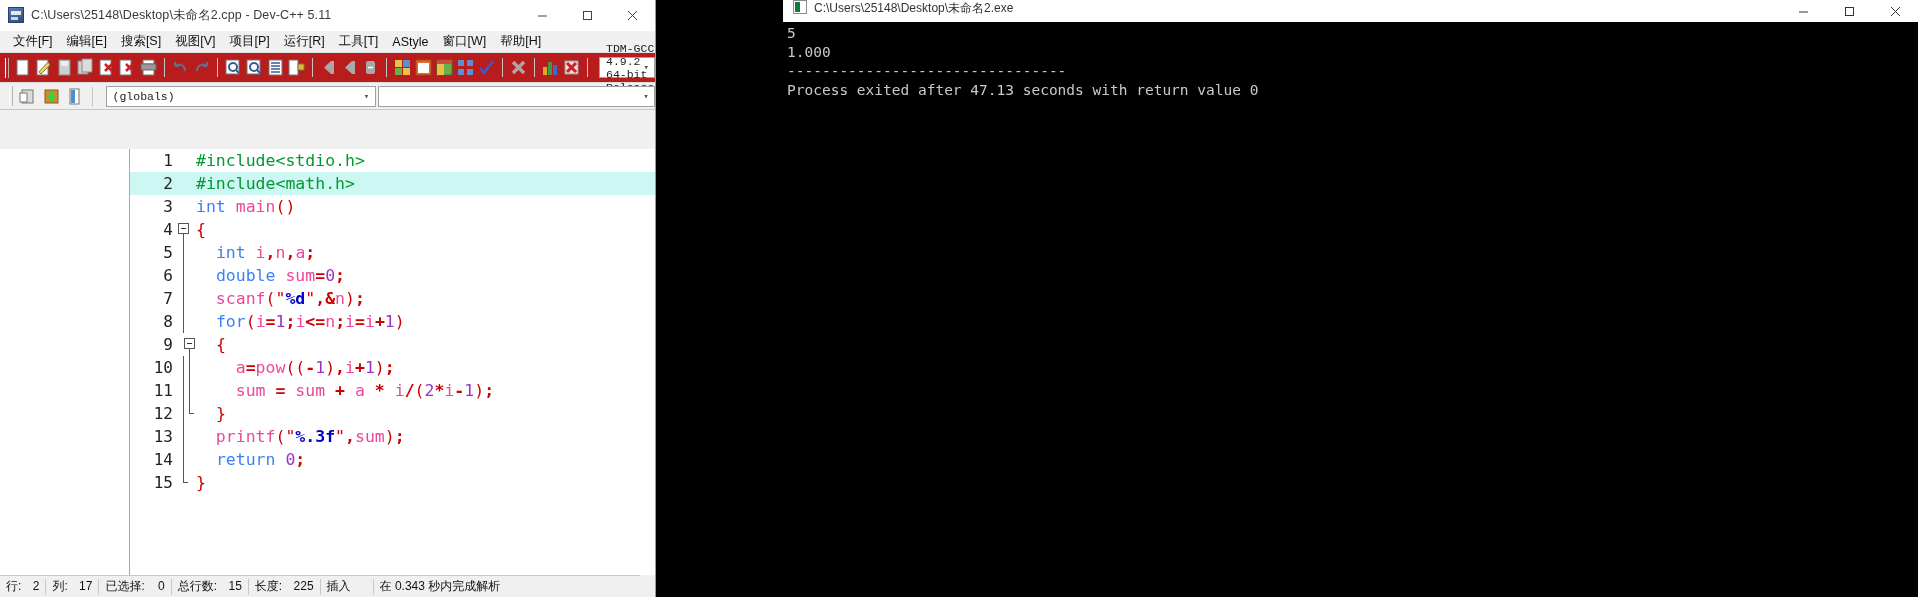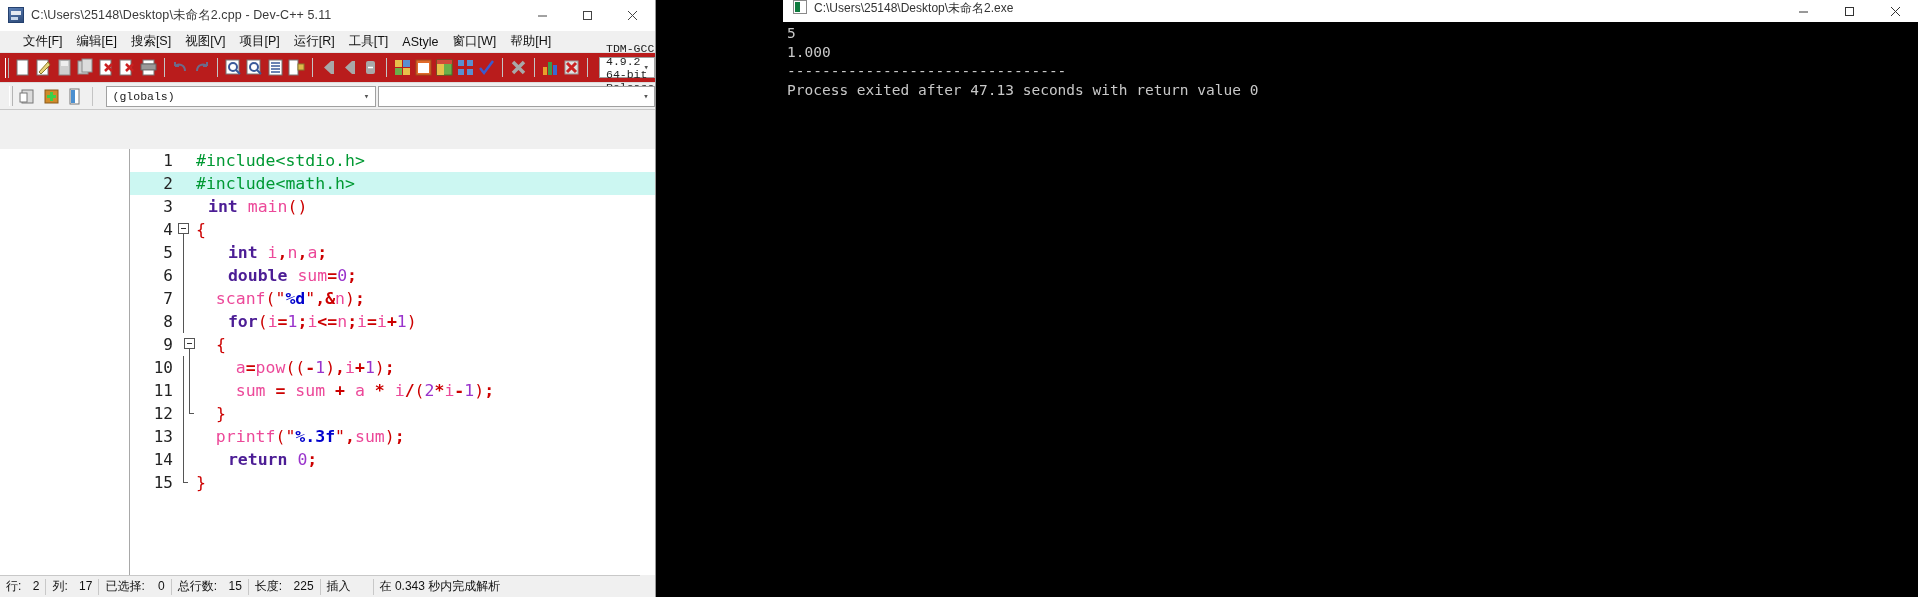--- a/index.html
+++ b/index.html
@@ -51,21 +51,21 @@
   .win-btn {
     width: 45px; height: 31px;
     display: flex; align-items: center; justify-content: center;
     color: #444; font-size: 13px; line-height: 1;
   }
   .win-btn svg { display: block; }
 
   
   #dev-menubar {
     height: 22px; background: #f0f0f0;
-    display: flex; align-items: center; padding-left: 16px;
+    display: flex; align-items: center; padding-left: 6px;
     border-bottom: 1px solid #e2e2e2;
   }
   .menu-item {
     font-size: 12.5px; color: #111;
     padding: 2px 7px; white-space: nowrap;
   }
 
   
   #dev-toolbar1 {
     height: 30px; background: #b91c1c;
@@ -194,21 +194,21 @@
   }
   .fold-end {
     position: absolute; left: 7px; top: 0; height: 12px; width: 1px; background:#555;
   }
   .fold-end:after {
     content:""; position:absolute; left:0; top:11px; width:5px; height:1px; background:#555;
   }
   .code-text { padding-left: 4px; }
 
   
-  .k  { color: #4c1d95; font-weight: bold; margin-left: 12px; }   
+  .k  { color: #3b82f6; font-weight: normal; }   
   .pl { color: #ec4899; }                      
   .pp { color: #009933; font-weight: normal; } 
   .st { color: #0000cc; font-weight: bold; }   
   .qt { color: #cc0000; }                      
   .sy { color: #cc0000; font-weight: bold; }   
   .nu { color: #9933cc; }                      
   .br { color: #cc0000; }                      
 
   
   #dev-statusbar {

